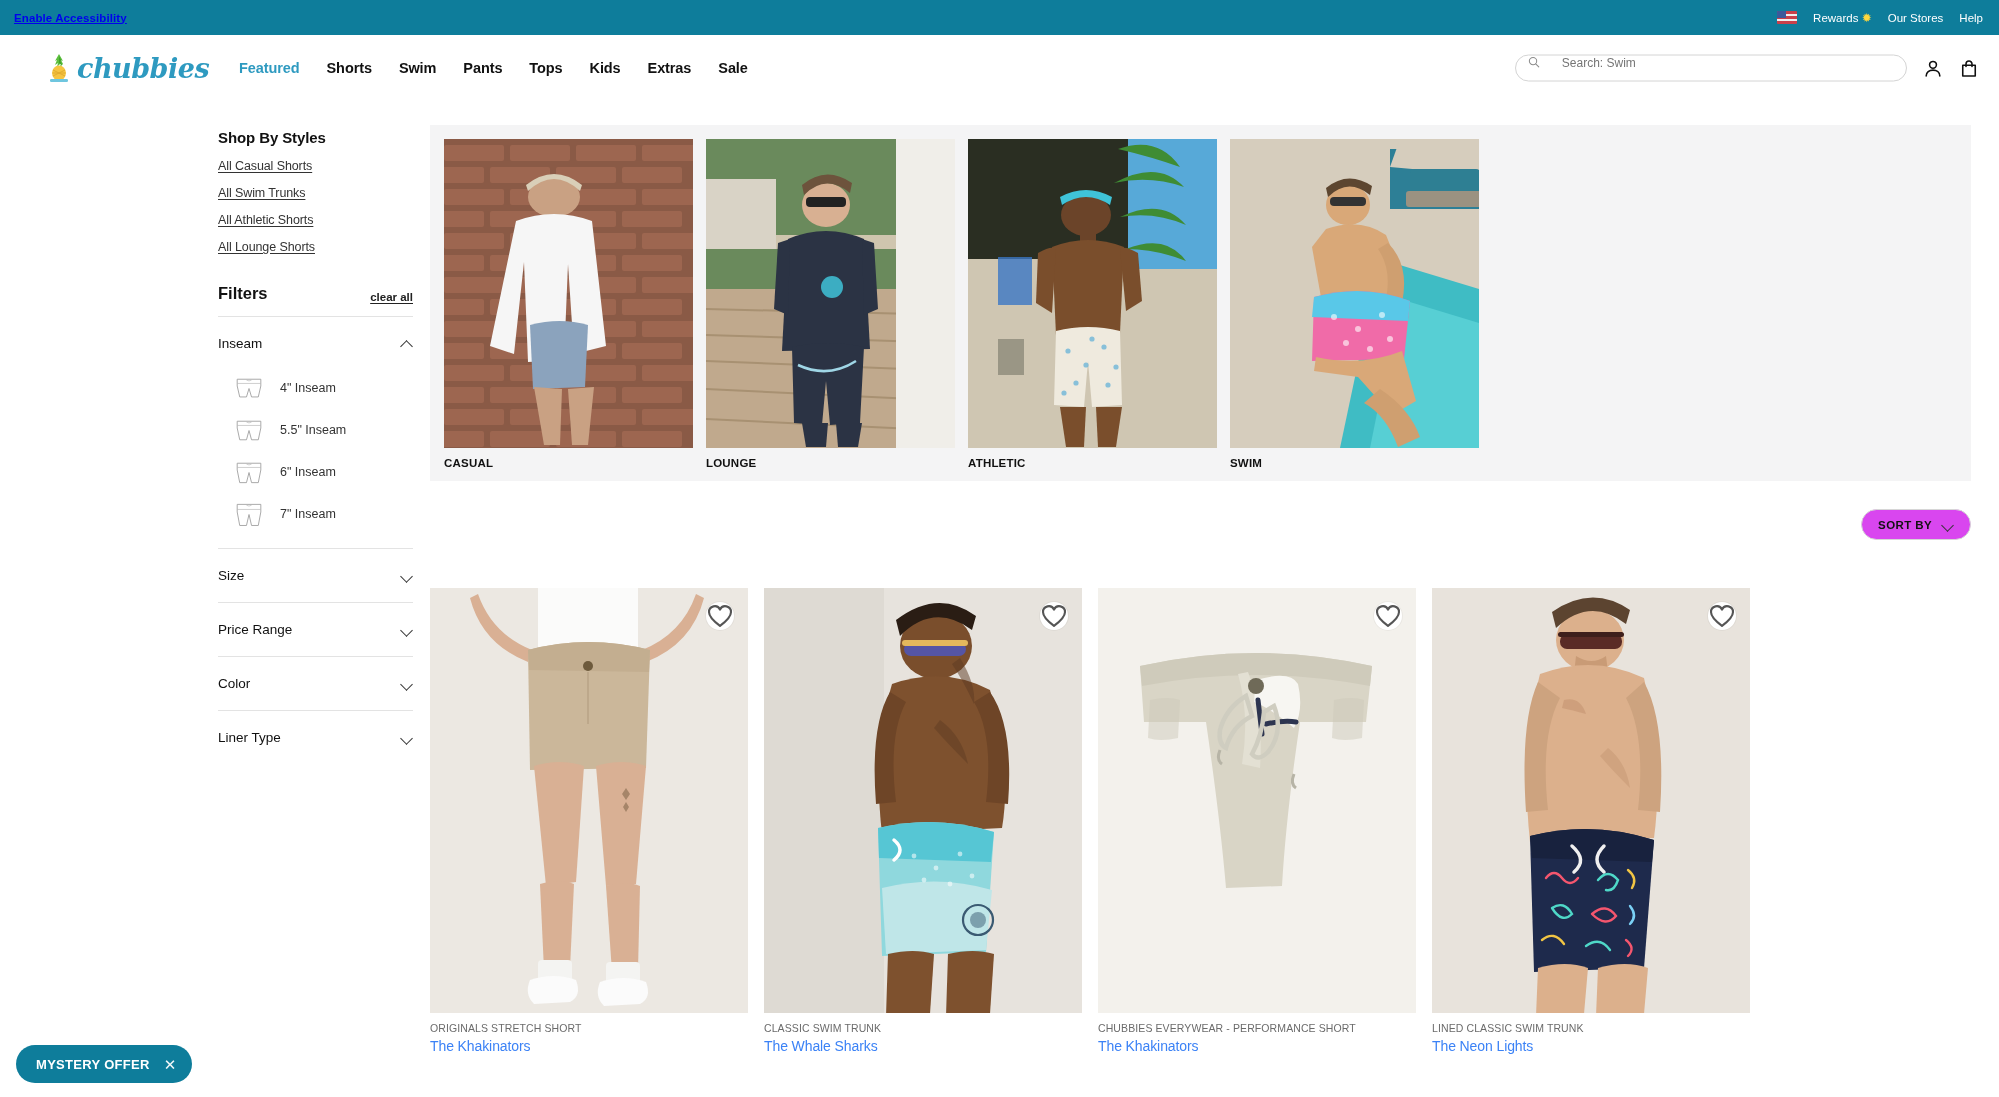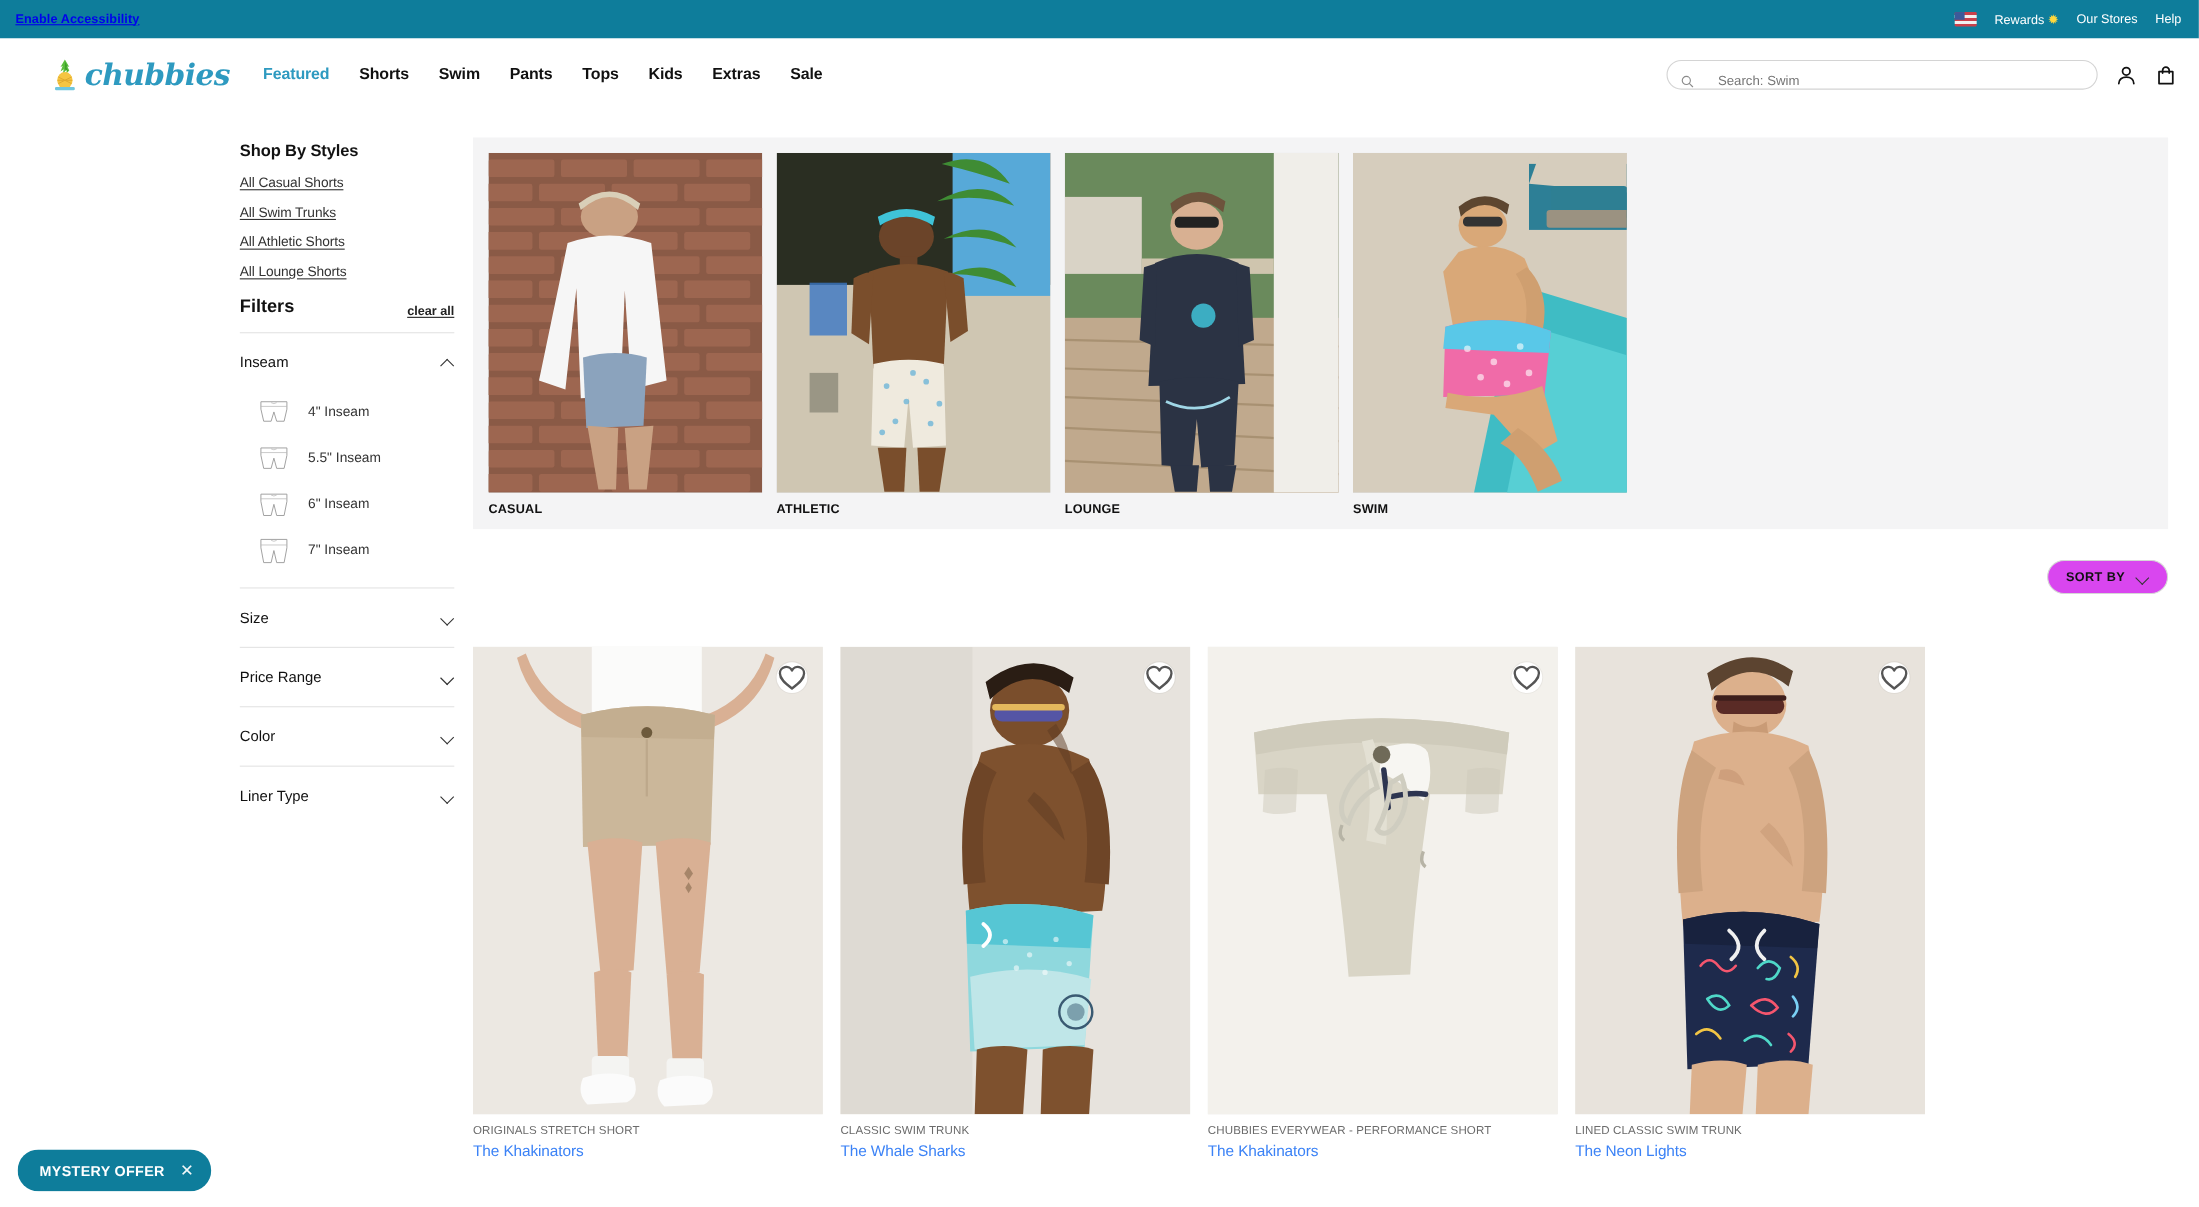--- a/index.html
+++ b/index.html
@@ -61,21 +61,21 @@
     letter-spacing: -0.1px; cursor: pointer;
   }
   .nav-item.active { color: #2e9ac0; }
 
   .header-right {
     position: absolute; right: 20px; top: 50%; transform: translateY(-50%);
     display: flex; align-items: center; gap: 16px;
   }
   .search-box {
     width: 392px; height: 27px; border: 1px solid #d4d4d4; border-radius: 14px;
-    display: flex; align-items: flex-end; padding: 0 12px; gap: 22px; background: #fff;
+    display: flex; align-items: flex-start; padding: 0 12px; gap: 22px; background: #fff;
   }
   .search-box input {
     border: none; outline: none; font-size: 12px; color: #888;
     font-family: "Liberation Sans", sans-serif; background: transparent; width: 100%;
   }
   .icon-btn { cursor: pointer; display: flex; align-items: center; }
 
   
   .page { display: flex; height: calc(1097px - 35px - 66px); }
   .sidebar { width: 430px; padding: 28px 0 0 218px; }
@@ -84,21 +84,21 @@
   
   .side-h {
     font-size: 15px; font-weight: 700; color: #111; margin-bottom: 13px; letter-spacing: -0.1px;
   }
   .side-link {
     display: block; font-size: 12.5px; color: #333; text-decoration: underline;
     text-underline-offset: 2px; margin-bottom: 13px; letter-spacing: -0.1px;
   }
   .filters-row {
     display: flex; align-items: flex-end; justify-content: space-between;
-    margin-top: 16px; width: 195px;
+    margin-top: 30px; width: 195px;
   }
   .filters-title { font-size: 16.5px; font-weight: 700; color: #111; }
   .clear-all {
     font-size: 11.5px; color: #222; text-decoration: underline; font-weight: 700;
     text-underline-offset: 2px; cursor: pointer;
   }
   .divider { height: 1px; background: #e3e3e3; width: 195px; margin: 13px 0; }
   .facet-head {
     display: flex; align-items: center; justify-content: space-between; width: 195px;
     padding: 6px 0; cursor: pointer;
@@ -378,20 +378,52 @@
             <path d="M90 248 l10 58 16 0 2 -56 z" fill="#c9a183"></path>
             <path d="M124 250 l4 56 16 0 6 -58 z" fill="#c9a183"></path>
           </svg>
         </div>
         <div class="cat-label">CASUAL</div>
       </div>
 
       <div class="cat-card">
         <div class="cat-img">
           <svg viewBox="0 0 249 309" preserveAspectRatio="xMidYMid slice">
+            <rect width="249" height="309" fill="#b8a68e"></rect>
+            <rect x="0" y="0" width="249" height="150" fill="#6a8a5c"></rect>
+            <rect x="0" y="150" width="249" height="160" fill="#c0a98d"></rect>
+            <g stroke="#a89172" stroke-width="2">
+              <line x1="0" y1="170" x2="249" y2="176"></line>
+                <line x1="0" y1="196" x2="249" y2="204"></line>
+              <line x1="0" y1="222" x2="249" y2="232"></line>
+                <line x1="0" y1="250" x2="249" y2="262"></line>
+              <line x1="0" y1="280" x2="249" y2="292"></line>
+            </g>
+            <rect x="190" y="0" width="59" height="309" fill="#f0eee9"></rect>
+            <rect x="0" y="40" width="70" height="70" fill="#d9d3c6"></rect>
+            <rect x="70" y="96" width="120" height="14" fill="#cfc5ae"></rect>
+            <ellipse cx="120" cy="66" rx="24" ry="22" fill="#d8b092"></ellipse>
+            <path d="M98 56 q22 -22 46 -2 l2 -10 q-26 -18 -50 2 z" fill="#6d533c"></path>
+            <rect x="100" y="58" width="40" height="10" rx="4" fill="#222"></rect>
+            <path d="M82 100 q38 -16 76 0 l6 110 -88 2 z" fill="#2b3344"></path>
+            <path d="M72 104 l12 -4 -2 76 -14 -6 z" fill="#2b3344"></path>
+            <path d="M168 104 l-12 -4 2 76 14 -6 z" fill="#2b3344"></path>
+            <circle cx="126" cy="148" r="11" fill="#3fc3d8" opacity=".85"></circle>
+            <path d="M86 208 q36 -8 72 0 l-4 76 -30 2 -4 -44 -4 44 -28 -2 z" fill="#2b3344"></path>
+            <path d="M92 226 q30 14 58 -4" stroke="#9fd6e6" stroke-width="2.5" fill="none"></path>
+            <path d="M96 284 l4 24 20 0 2 -24 z" fill="#2b3344"></path>
+            <path d="M130 284 l2 24 20 0 4 -24 z" fill="#2b3344"></path>
+          </svg>
+        </div>
+        <div class="cat-label">LOUNGE</div>
+      </div>
+
+      <div class="cat-card">
+        <div class="cat-img">
+          <svg viewBox="0 0 249 309" preserveAspectRatio="xMidYMid slice">
             <rect width="249" height="309" fill="#cfc6b2"></rect>
             <rect x="0" y="0" width="249" height="120" fill="#2a2e22"></rect>
             <rect x="160" y="0" width="89" height="130" fill="#57a9d8"></rect>
             <g fill="#3f8c34">
               <path d="M150 10 q40 -14 62 18 q-28 -10 -62 -18z"></path>
               <path d="M146 44 q44 -24 70 4 q-34 -12 -70 -4z"></path>
               <path d="M152 78 q42 -20 66 8 q-32 -14 -66 -8z"></path>
               <path d="M158 110 q40 -16 60 12 q-30 -12 -60 -12z"></path>
             </g>
             <rect x="30" y="118" width="34" height="48" fill="#3b77c4" opacity=".8"></rect>
@@ -411,52 +443,20 @@
                 <circle cx="140" cy="246" r="2.6"></circle>
                 <circle cx="124" cy="200" r="2.6"></circle>
               <circle cx="96" cy="254" r="2.6"></circle>
                 <circle cx="148" cy="228" r="2.6"></circle>
             </g>
             <path d="M92 268 l6 40 18 0 2 -40 z" fill="#7a4e2c"></path>
             <path d="M128 268 l2 40 18 0 6 -40 z" fill="#7a4e2c"></path>
           </svg>
         </div>
         <div class="cat-label">ATHLETIC</div>
-      </div>
-
-      <div class="cat-card">
-        <div class="cat-img">
-          <svg viewBox="0 0 249 309" preserveAspectRatio="xMidYMid slice">
-            <rect width="249" height="309" fill="#b8a68e"></rect>
-            <rect x="0" y="0" width="249" height="150" fill="#6a8a5c"></rect>
-            <rect x="0" y="150" width="249" height="160" fill="#c0a98d"></rect>
-            <g stroke="#a89172" stroke-width="2">
-              <line x1="0" y1="170" x2="249" y2="176"></line>
-                <line x1="0" y1="196" x2="249" y2="204"></line>
-              <line x1="0" y1="222" x2="249" y2="232"></line>
-                <line x1="0" y1="250" x2="249" y2="262"></line>
-              <line x1="0" y1="280" x2="249" y2="292"></line>
-            </g>
-            <rect x="190" y="0" width="59" height="309" fill="#f0eee9"></rect>
-            <rect x="0" y="40" width="70" height="70" fill="#d9d3c6"></rect>
-            <rect x="70" y="96" width="120" height="14" fill="#cfc5ae"></rect>
-            <ellipse cx="120" cy="66" rx="24" ry="22" fill="#d8b092"></ellipse>
-            <path d="M98 56 q22 -22 46 -2 l2 -10 q-26 -18 -50 2 z" fill="#6d533c"></path>
-            <rect x="100" y="58" width="40" height="10" rx="4" fill="#222"></rect>
-            <path d="M82 100 q38 -16 76 0 l6 110 -88 2 z" fill="#2b3344"></path>
-            <path d="M72 104 l12 -4 -2 76 -14 -6 z" fill="#2b3344"></path>
-            <path d="M168 104 l-12 -4 2 76 14 -6 z" fill="#2b3344"></path>
-            <circle cx="126" cy="148" r="11" fill="#3fc3d8" opacity=".85"></circle>
-            <path d="M86 208 q36 -8 72 0 l-4 76 -30 2 -4 -44 -4 44 -28 -2 z" fill="#2b3344"></path>
-            <path d="M92 226 q30 14 58 -4" stroke="#9fd6e6" stroke-width="2.5" fill="none"></path>
-            <path d="M96 284 l4 24 20 0 2 -24 z" fill="#2b3344"></path>
-            <path d="M130 284 l2 24 20 0 4 -24 z" fill="#2b3344"></path>
-          </svg>
-        </div>
-        <div class="cat-label">LOUNGE</div>
       </div>
 
       <div class="cat-card">
         <div class="cat-img">
           <svg viewBox="0 0 249 309" preserveAspectRatio="xMidYMid slice">
             <rect width="249" height="309" fill="#d6cdbd"></rect>
             <path d="M150 120 L249 150 L249 309 L110 309 Z" fill="#3fbcc4"></path>
             <path d="M170 160 L249 184 L249 309 L140 309 Z" fill="#57cfd4"></path>
             <rect x="160" y="10" width="89" height="60" fill="#2d7f96"></rect>
             <path d="M170 0 L249 0 L249 36 L160 28 Z" fill="#d6cdbd"></path>

